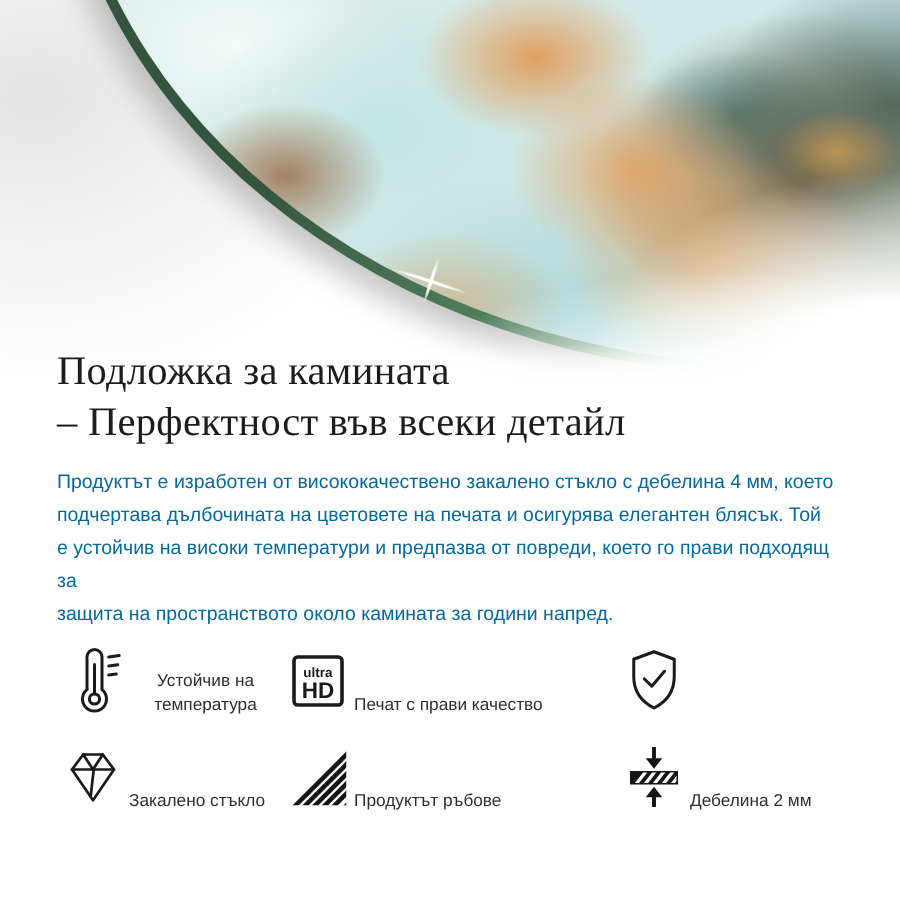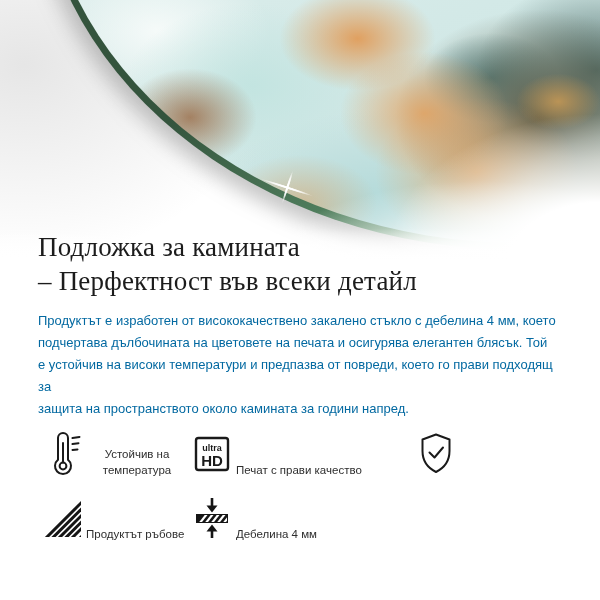--- a/index.html
+++ b/index.html
@@ -116,20 +116,31 @@
 
       <div class="feat">
         <span class="feat-icon">
           <svg width="48" height="48" viewBox="0 0 48 48" fill="none" stroke="#1a1a1a" stroke-width="2" stroke-linejoin="round" stroke-linecap="round">
             <path d="M24 4.5 L37.5 9.5 V21 C37.5 31.5 32 38 24 42 C16 38 10.5 31.5 10.5 21 V9.5 Z"></path>
             <path d="M17.5 22.5 L22.5 27.5 L31 17.5"></path>
           </svg>
         </span>
       </div>
 
+      <div class="feat">
+        <span class="feat-icon">
+          <svg width="48" height="48" viewBox="0 0 48 48" fill="none" stroke="#1a1a1a" stroke-width="1.8" stroke-linejoin="round" stroke-linecap="round">
+            <path d="M10 19 L17.5 9 H30.5 L38 19 L24 39.5 Z"></path>
+            <line x1="10" y1="19" x2="38" y2="19"></line>
+            <path d="M17.5 9 L24 19 L30.5 9"></path>
+            <path d="M24.5 19 L22.5 36.5"></path>
+          </svg>
+        </span>
+        <span class="feat-label">Закалено стъкло</span>
+      </div>
 
       <div class="feat">
         <span class="feat-icon">
           <svg width="48" height="48" viewBox="0 0 48 48">
             <defs>
                 <clipPath id="triclip">
                   <polygon points="6,43 43,6 43,43"></polygon>
                 </clipPath>
               </defs>
             <g clip-path="url(#triclip)" stroke="#151515" stroke-width="3">
@@ -160,18 +171,18 @@
               <line x1="20" y1="34" x2="34" y2="16"></line>
               <line x1="26" y1="34" x2="40" y2="16"></line>
               <line x1="32" y1="34" x2="46" y2="16"></line>
             </g>
             <line x1="24" y1="4" x2="24" y2="12" stroke="#151515" stroke-width="2.6"></line>
             <polygon points="18.5,11.5 29.5,11.5 24,18.5" fill="#151515"></polygon>
             <line x1="24" y1="44" x2="24" y2="37" stroke="#151515" stroke-width="2.6"></line>
             <polygon points="18.5,37.5 29.5,37.5 24,30.5" fill="#151515"></polygon>
           </svg>
         </span>
-        <span class="feat-label">Дебелина 4 мм</span>
+        <span class="feat-label">Дебелина 2 мм</span>
       </div>
 
     </div>
   </div>
 </div>
 
 </body></html>

